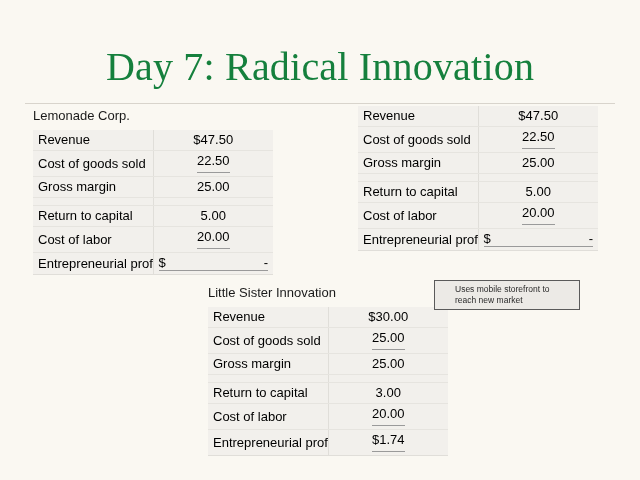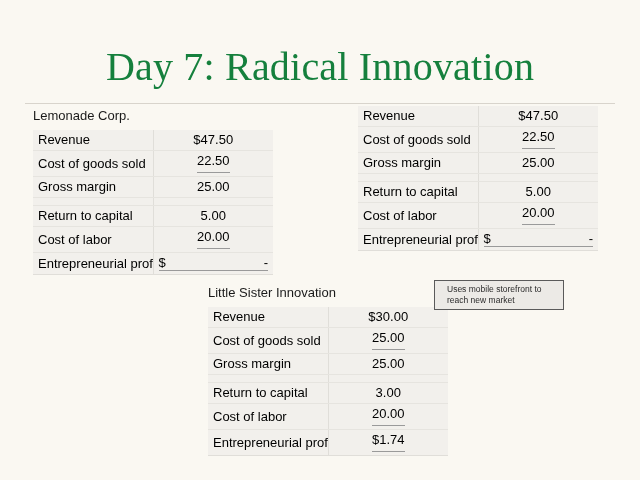--- a/index.html
+++ b/index.html
@@ -103,21 +103,21 @@
   #table-little   { left: 208px; top: 283px; width: 240px; }
 
   
   #callout {
     position: absolute;
     left: 434px;
     top: 280px;
     width: 104px;
     background: #eceae6;
     border: 1px solid #5a5a5a;
-    padding: 3px 12px;
+    padding: 3px 20px;
     font-size: 8.5px;
     line-height: 11px;
     color: #2b2b2b;
   }
 </style>
 </head>
 <body>
 
 <div id="slide-title">Day 7: Radical Innovation</div>
 <div id="title-divider"></div>

